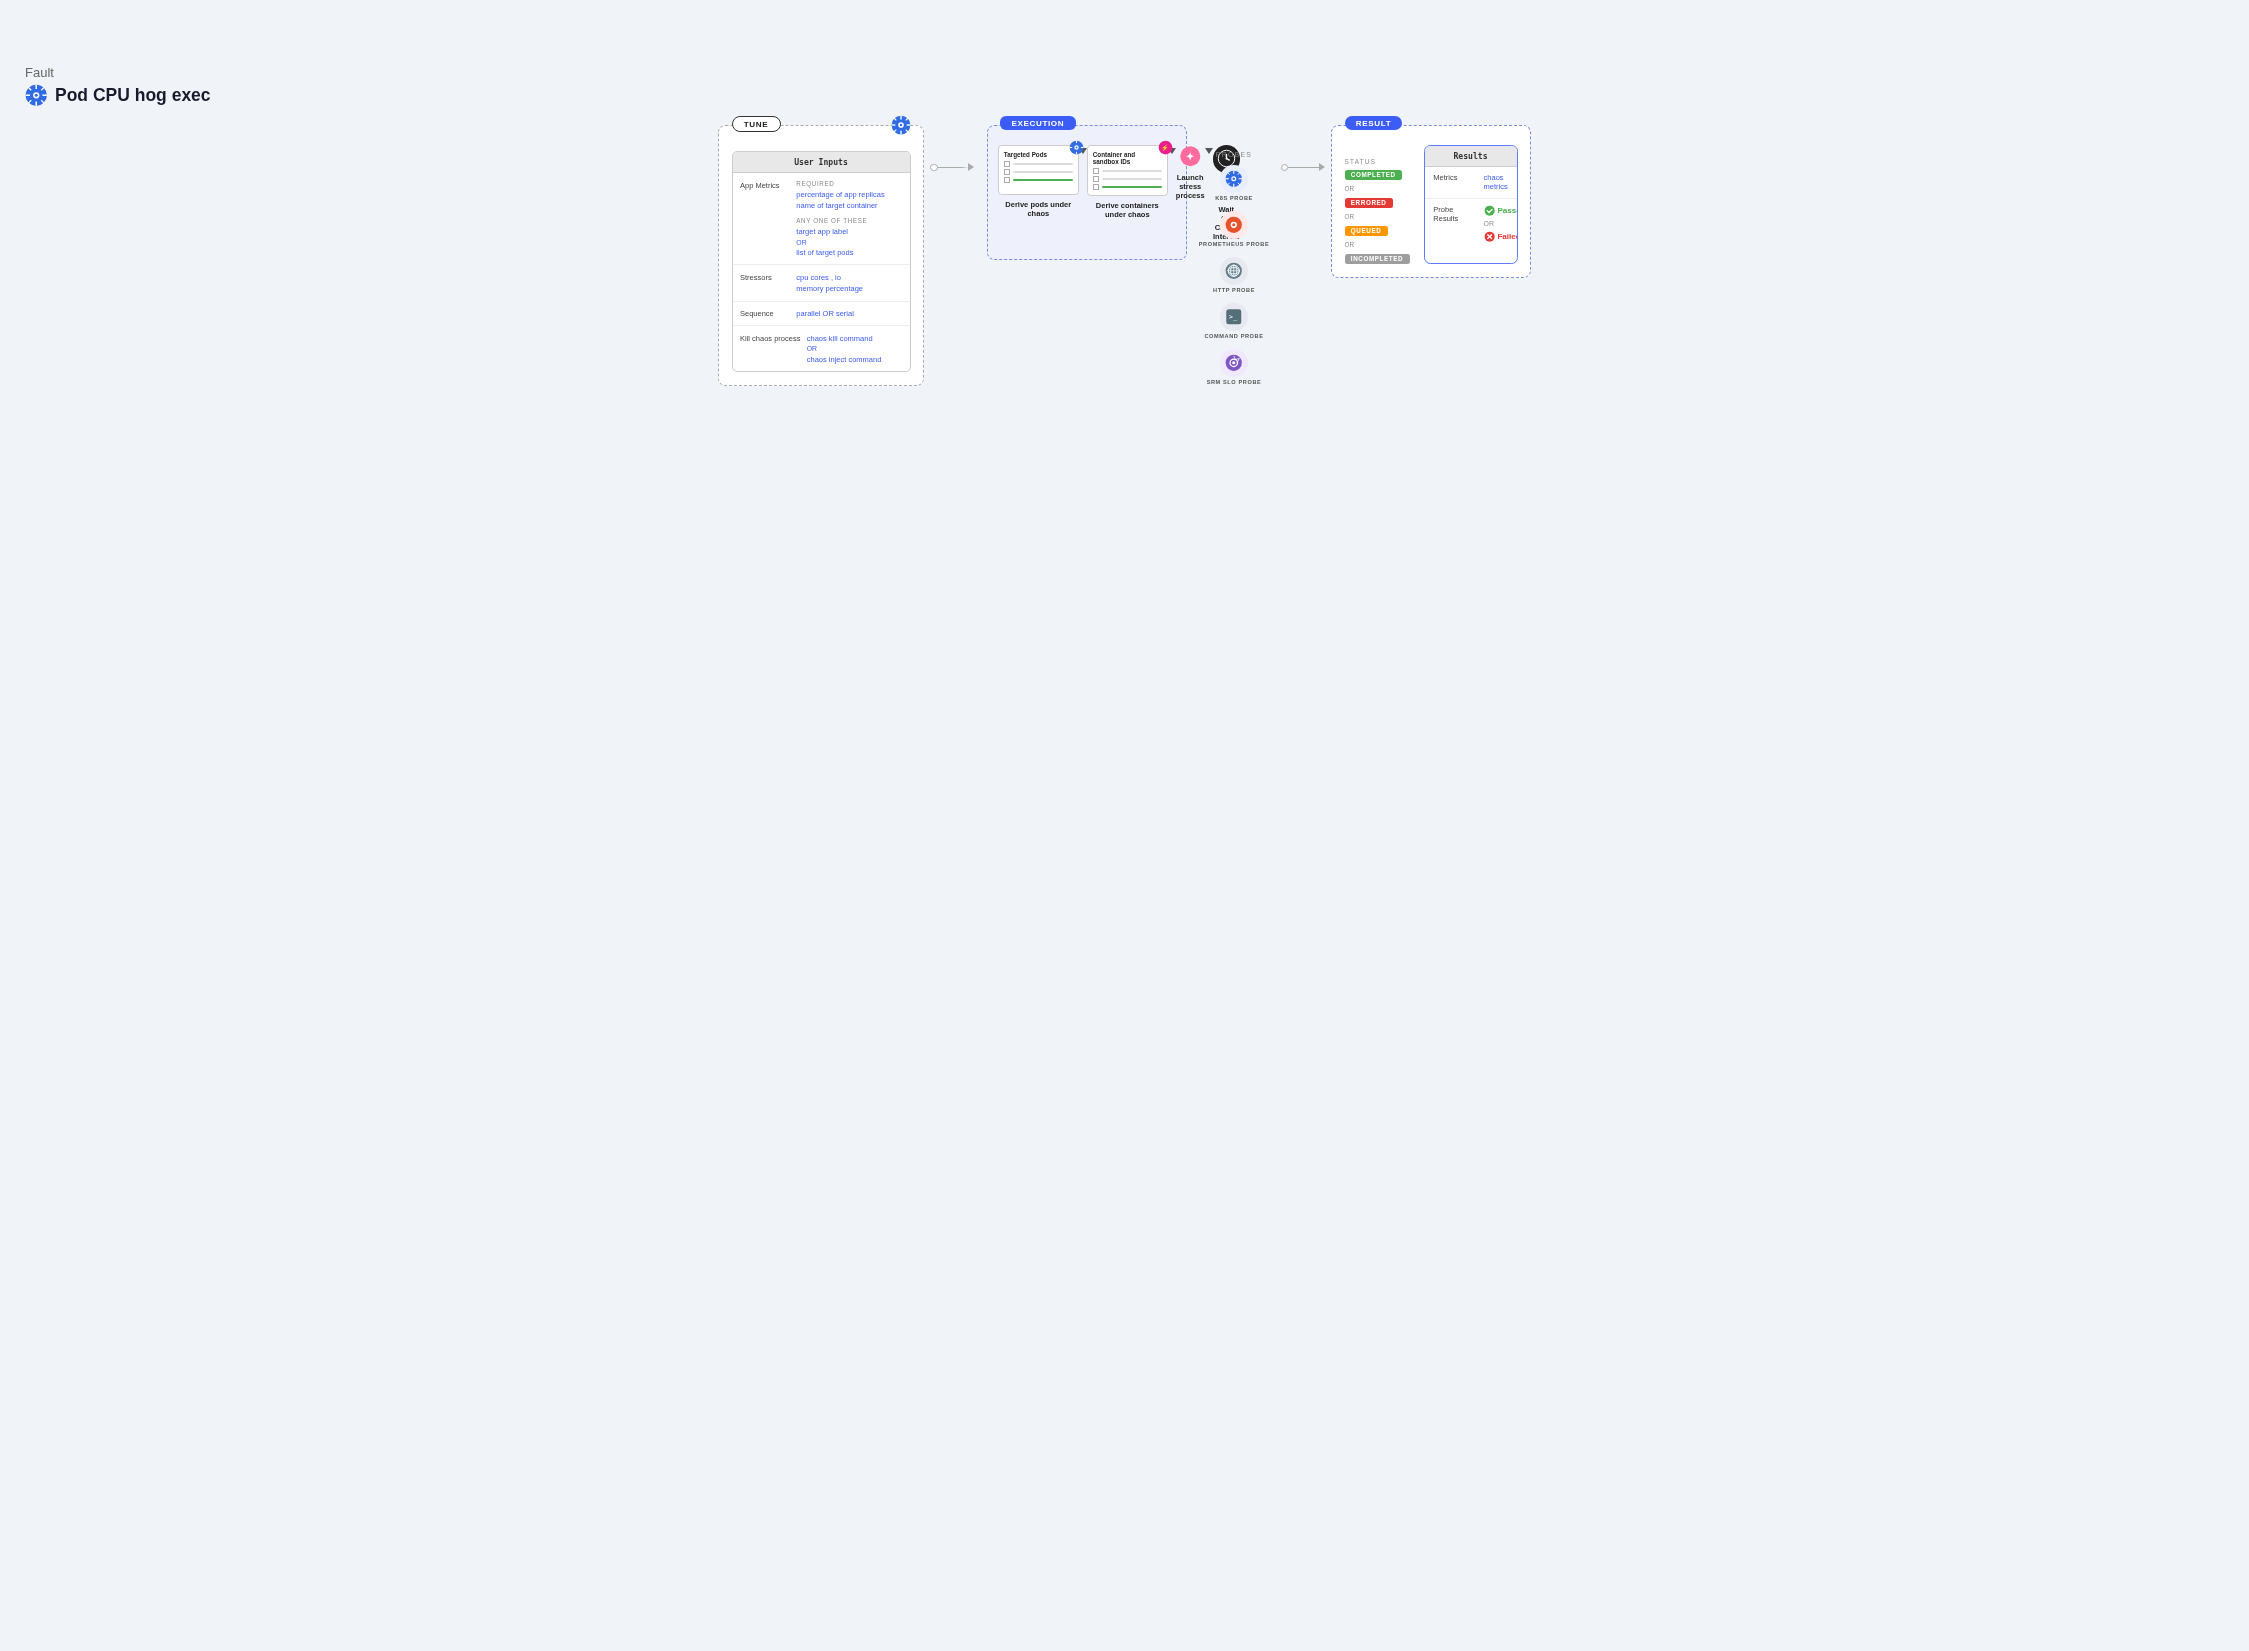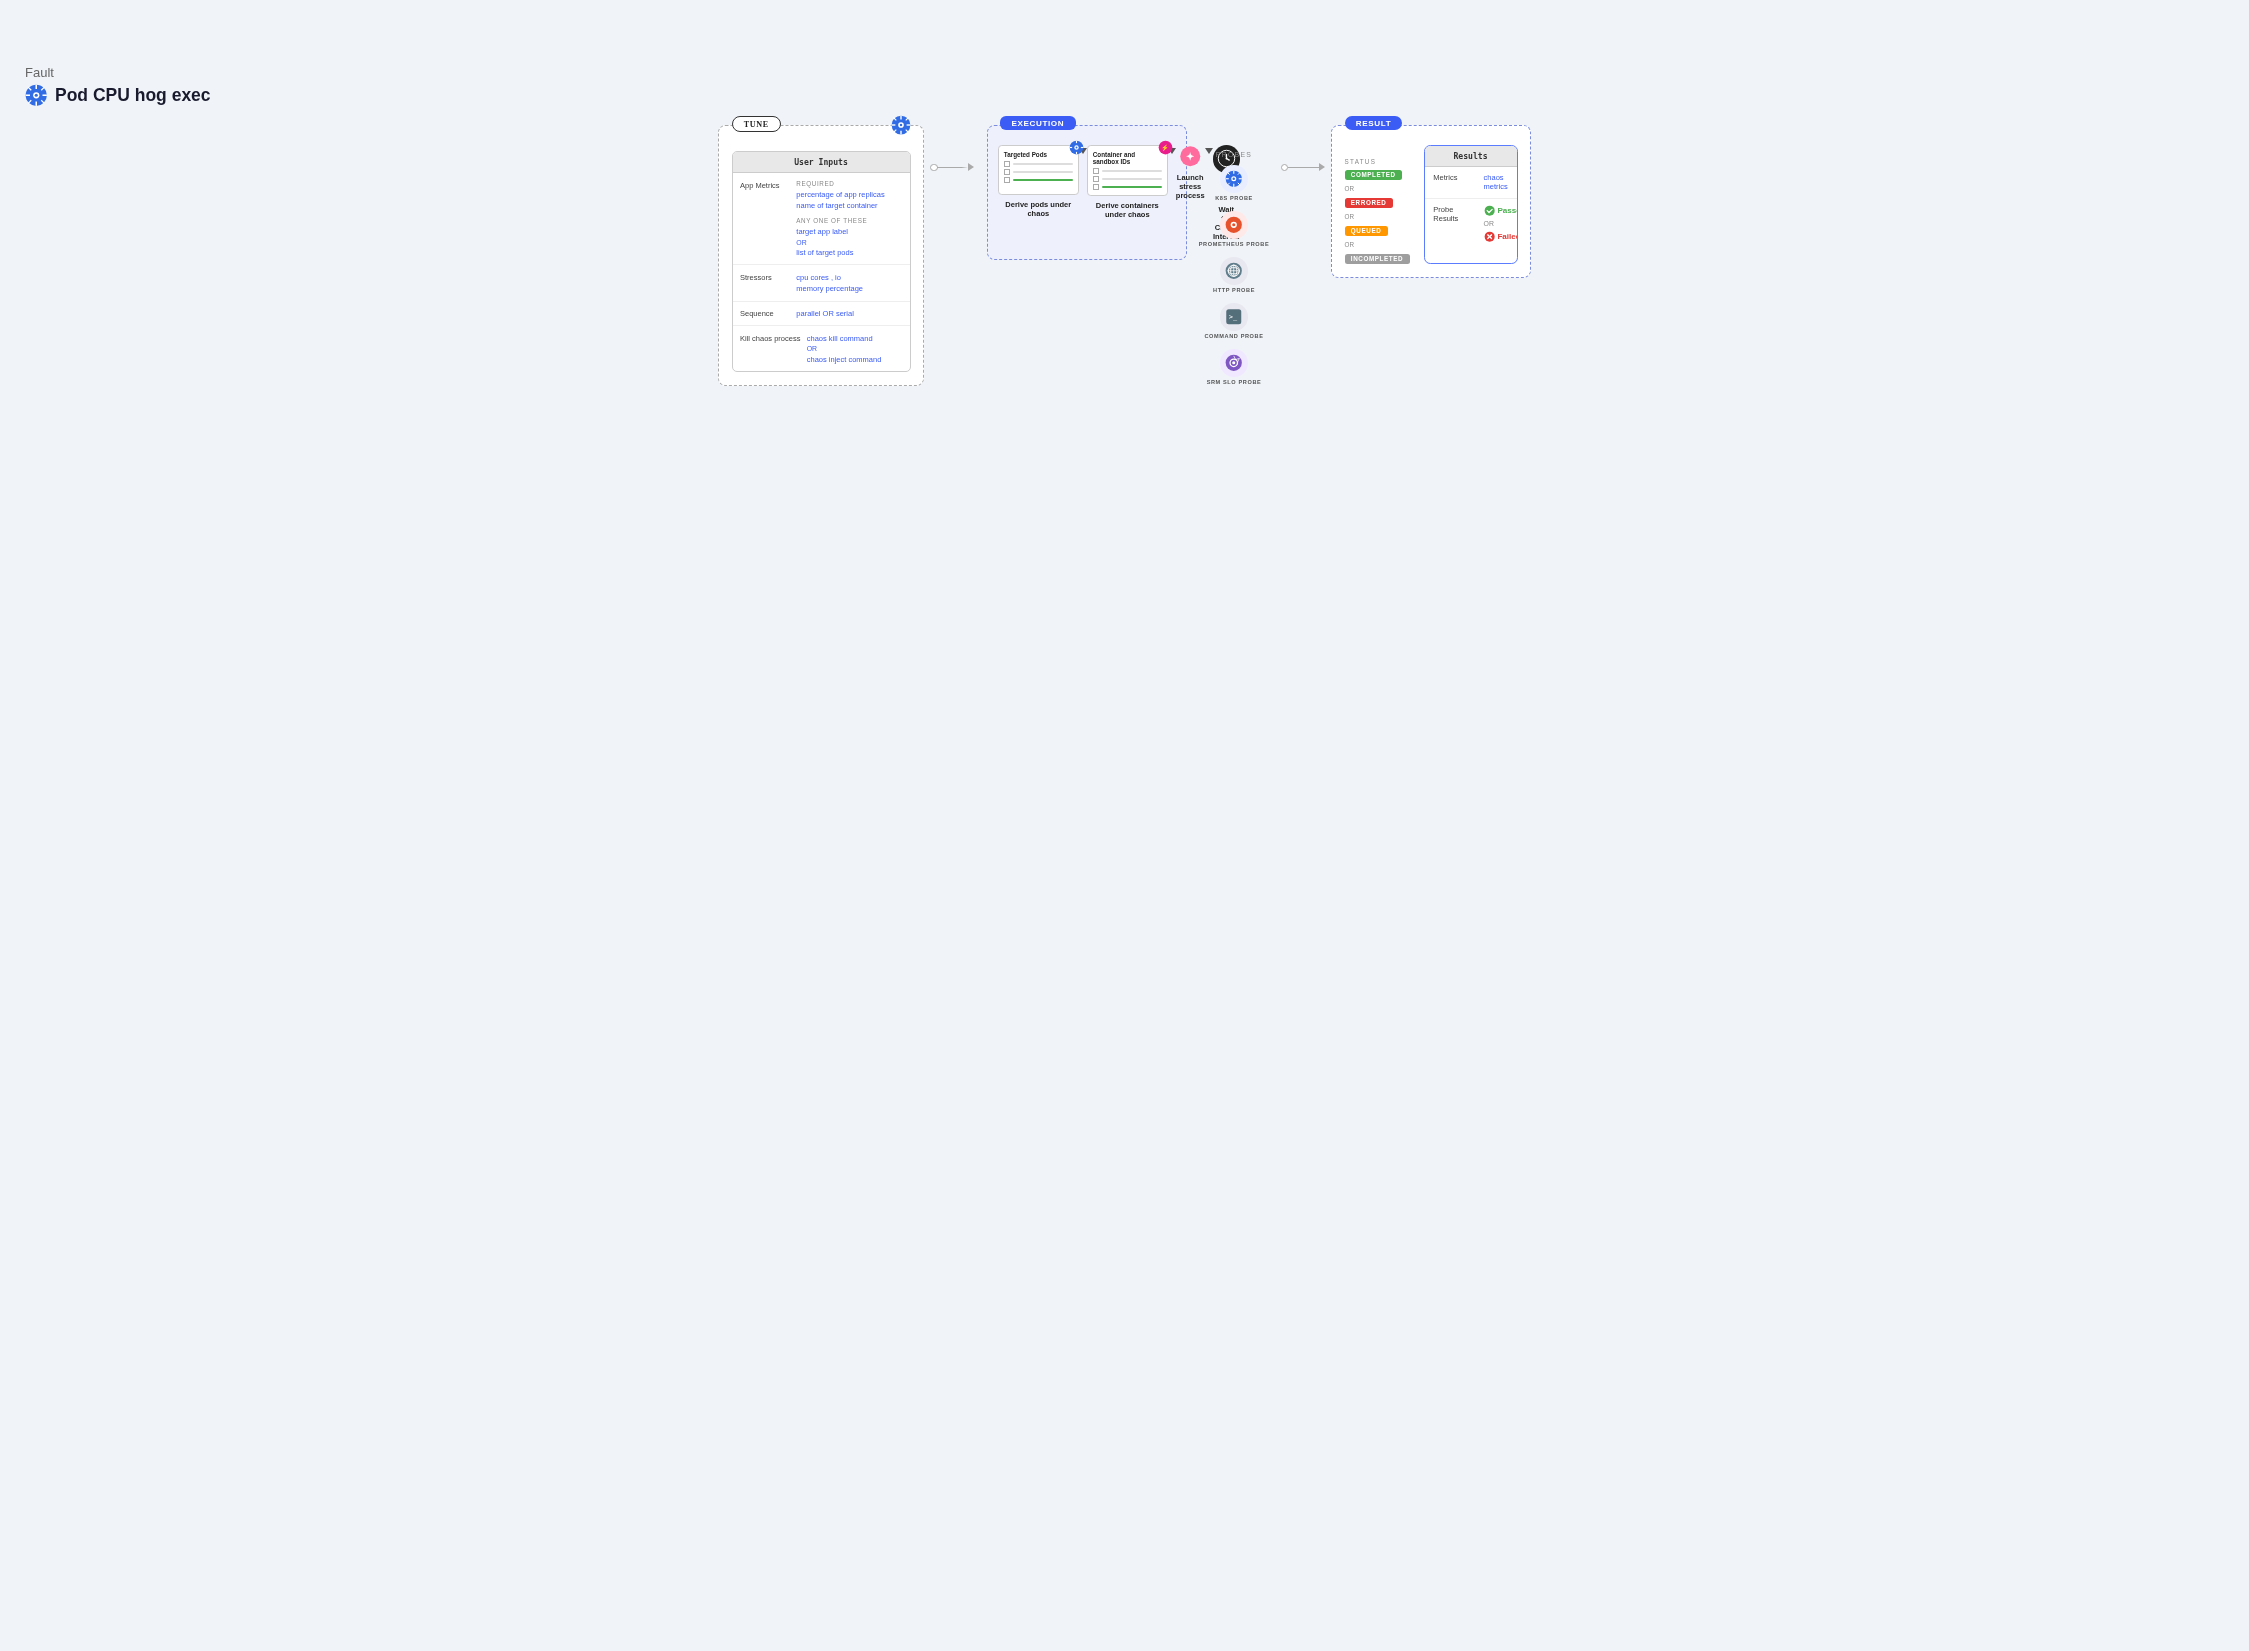--- a/index.html
+++ b/index.html
@@ -55,21 +55,20 @@
       top: -10px;
       left: 12.5px;
       background: #fff;
       border: 1.3px solid #333;
       border-radius: 12.5px;
       padding: 2.5px 11.3px;
       font-weight: 700;
       font-size: 8.1px;
       letter-spacing: 0.6px;
       color: #222;
-      font-family: Liberation Serif, serif;
     }
     .helm-badge {
       position: absolute;
       top: -11.3px;
       right: 12.5px;
       width: 20px;
       height: 20px;
     }
 
     .user-inputs-box {

